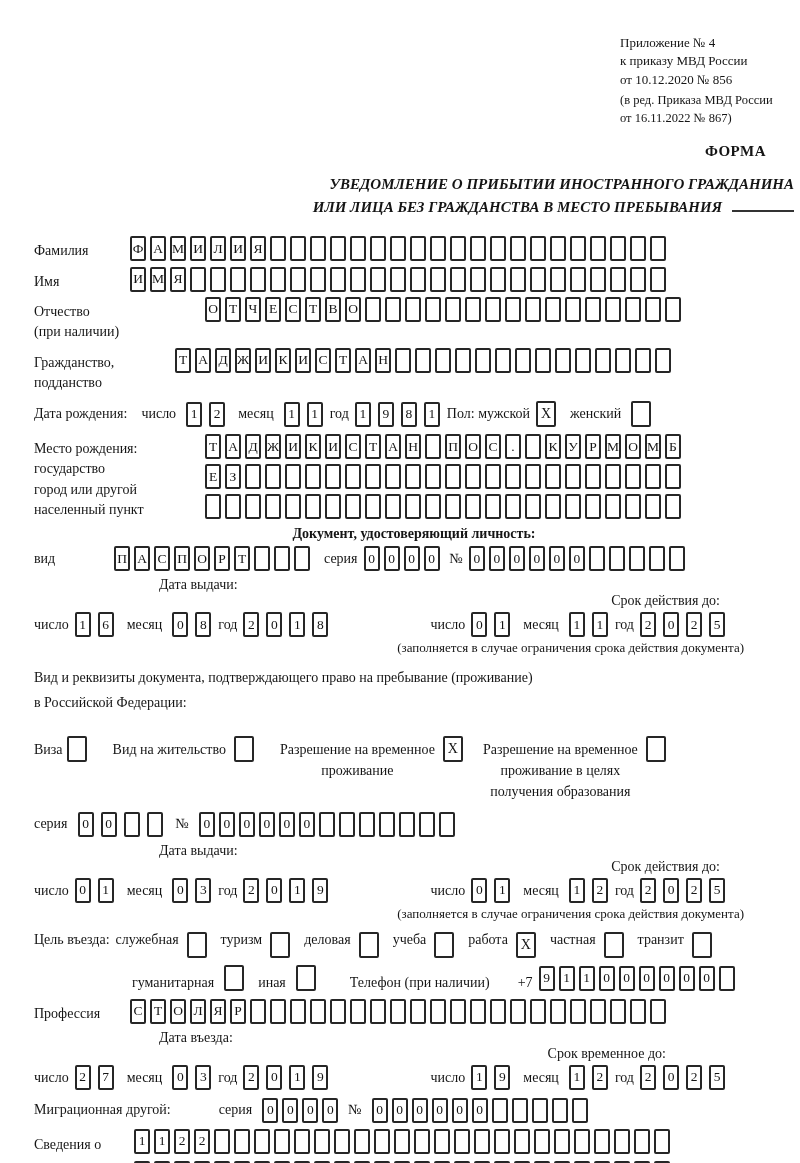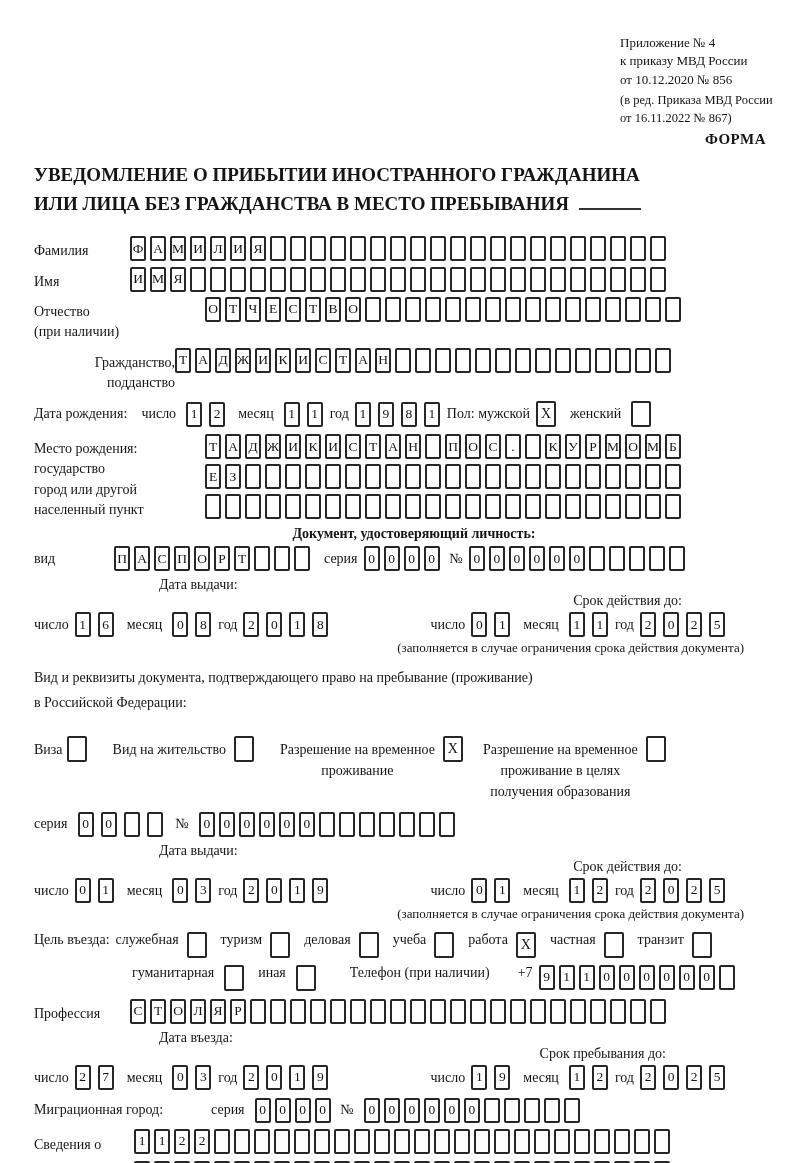--- a/index.html
+++ b/index.html
@@ -8,63 +8,63 @@
     width:800px; height:1163px; overflow:hidden;
     color:#151515;
     font-family:"Liberation Serif", serif;
     font-size:14px;
   }
   .page { padding:34px 6px 0 34px; position:relative; }
 
   
   .hdr { margin-left:586px; width:205px; font-size:13px; line-height:1.42; }
   .hdr .rev { font-size:12.5px; margin-top:3px; line-height:1.4; }
-  .forma { text-align:right; padding-right:28px; font-weight:bold; font-size:15px; margin-top:4px; letter-spacing:.5px; }
-  .title { text-align:left; font-weight:bold; font-size:19px; line-height:1.5; margin-top:13px; }
+  .forma { text-align:right; padding-right:28px; font-weight:bold; font-size:15px; margin-top:16px; letter-spacing:.5px; }
+  .title { text-align:right; font-weight:bold; font-size:15px; line-height:1.5; margin-top:13px;font-style:italic; }
   .blank-line { display:inline-block; width:62px; border-bottom:2.5px solid #333; height:4px; margin-left:10px; }
   .sec { font-weight:bold; font-size:14.2px; margin-top:25px; letter-spacing:.2px; }
 
   
   .row { display:flex; align-items:flex-start; margin-top:5px; }
   .lbl { flex:none; padding-top:5px; line-height:1.45; }
-  .w96  { width:96px; }  .w141 { width:141px;text-align:right; } .w171 { width:171px; }
+  .w96  { width:96px; }  .w141 { width:141px; } .w171 { width:171px; }
   .w80  { width:80px; }  .w100 { width:100px; }
   .boxes { display:flex; flex:none; }
   .box {
     flex:none; width:16px; height:25px; border:2px solid #262626; border-radius:2px;
     margin-right:4px; display:flex; align-items:center; justify-content:center;
     font-size:13.5px; background:#fff;
   }
   .dboxes .box { margin-right:7px; }
   .stack { display:flex; flex-direction:column; }
   .stack .brow { margin-bottom:5px; }
   .cb {
     flex:none; width:20px; height:26px; border:2px solid #262626; border-radius:2px;
     display:inline-flex; align-items:center; justify-content:center; font-size:14px;
   }
   .ml6{margin-left:6px;} .ml10{margin-left:10px;} .ml14{margin-left:14px;} .ml20{margin-left:20px;} .ml26{margin-left:26px;}
   .pt5{padding-top:5px;}
 
   .center-bold { text-align:center; font-weight:bold; margin-top:8px; }
   .dates-hdr { display:flex; margin-top:6px;flex-direction:column; }
   .dates-hdr .dl { margin-left:125px; }
-  .dates-hdr .dr { margin-left:auto; margin-right:112px; }
+  .dates-hdr .dr { margin-left:auto; margin-right:74px; }
   .dates-hdr3 .dr { margin-right:128px; }
   .date-row { display:flex; align-items:flex-start; margin-top:3px; }
   .date-row .rg { margin-left:auto; margin-right:62px; display:flex; align-items:flex-start; }
   .note { text-align:right; padding-right:50px; font-size:13px; margin-top:3px; }
   .para { margin-top:9px; line-height:1.8; }
 
   .permit-row { display:flex; align-items:flex-start; margin-top:8px; }
   .permit-row .opt { display:flex; align-items:flex-start;margin-top:12px; }
   .opt .txt { text-align:center; line-height:1.5; padding-top:3px; }
   .purpose-row { display:flex; margin-top:10px; }
   .purpose-row .cb, .permit-row .cb { margin-left:8px; }
   .purpose-row .pl { margin-left:14px; }
-  .phone-row { display:flex; align-items:flex-start; margin-top:7px; padding-left:98px; }
+  .phone-row { display:flex; align-items:flex-end; margin-top:7px; padding-left:98px; }
   .phone-row .cb { margin-left:10px; }
 </style>
 </head>
 <body>
 
 <div class="page">
 
   <div class="hdr">
     <div>Приложение № 4</div>
     <div>к приказу МВД России</div>
@@ -578,21 +578,21 @@
         <span class="box"></span>
         <span class="box"></span>
         <span class="box"></span>
         <span class="box"></span>
         <span class="box"></span>
       </span>
   </div>
 
   <div class="dates-hdr dates-hdr3">
     <span class="dl">Дата въезда:</span>
-    <span class="dr">Срок пребывания до:</span>
+    <span class="dr">Срок временное до:</span>
   </div>
   <div class="date-row">
     <span class="pt5">число</span>
     <span class="boxes dboxes ml6">
         <span class="box">2</span>
         <span class="box">7</span>
       </span>
     <span class="pt5 ml6">месяц</span>
     <span class="boxes dboxes ml10">
         <span class="box">0</span>
@@ -620,21 +620,21 @@
       <span class="boxes dboxes ml6">
           <span class="box">2</span>
           <span class="box">0</span>
           <span class="box">2</span>
           <span class="box">5</span>
         </span>
     </span>
   </div>
 
   <div class="row" style="align-items:center; margin-top:8px;">
-    <span>Миграционная город:</span>
+    <span>Миграционная другой:</span>
     <span style="margin-left:48px;">серия</span>
     <span class="boxes ml10">
         <span class="box">0</span>
         <span class="box">0</span>
         <span class="box">0</span>
         <span class="box">0</span>
       </span>
     <span class="ml6">№</span>
     <span class="boxes ml10">
         <span class="box">0</span>

